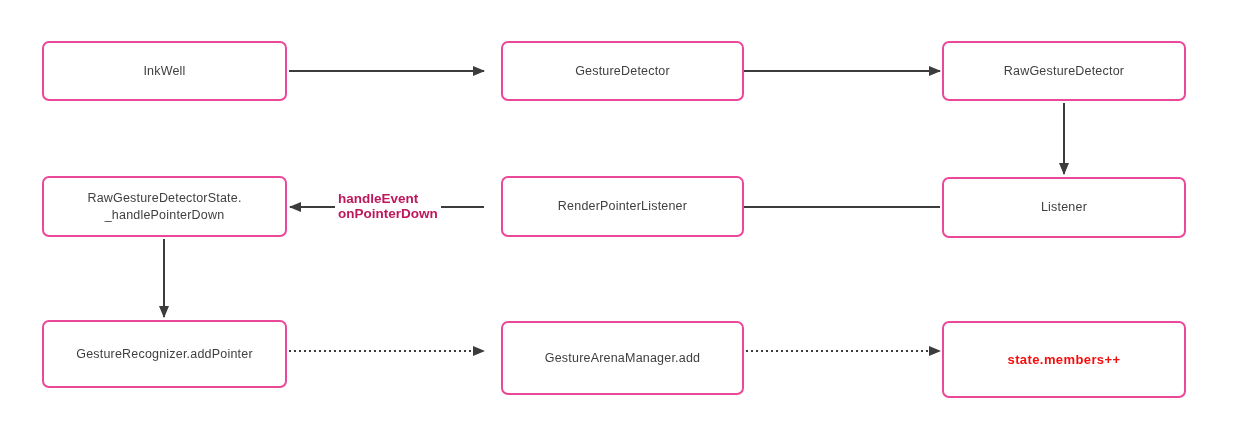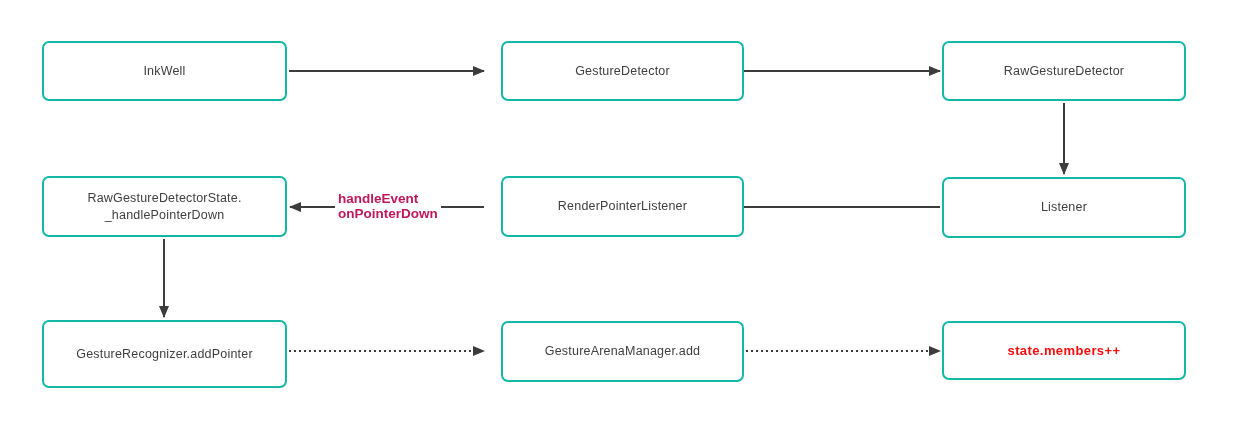--- a/index.html
+++ b/index.html
@@ -3,21 +3,21 @@
 <meta charset="utf-8">
 <style>
   html, body { margin:0; padding:0; background:#ffffff; }
   .canvas {
     position:relative; width:1240px; height:437px; background:#ffffff;
     font-family:"Liberation Sans", sans-serif; overflow:hidden;
   }
   .edges-svg { position:absolute; left:0; top:0; width:1240px; height:437px; }
   .node {
     position:absolute; box-sizing:border-box;
-    border:2px solid #14b8a6; border-radius:7px; background:#ffffff;
+    border:2px solid #ec4899; border-radius:7px; background:#ffffff;
     display:flex; flex-direction:column; align-items:center; justify-content:center;
     font-size:12.5px; color:#3f3f3f; text-align:center; line-height:1.35;
     letter-spacing:0.2px;
   }
   .w1 { width:245px; } .w2 { width:243px; } .w3 { width:244px; }
   .r1 { top:41px;  height:60px; }
   .r2 { top:176px; height:61px; }
   .r3 { top:320px; height:68px; }
   .c1 { left:42px; } .c2 { left:486px;margin-left:15px; } .c3 { left:942px; }
   .node-red { color:#fa0b0b; font-weight:bold; font-size:13px; letter-spacing:0.4px; }
@@ -70,20 +70,20 @@
   </div>
 
   <div class="edge-label">
     <div>handleEvent</div>
     <div>onPointerDown</div>
   </div>
 
   <div class="node r3 c1 w1">
     <span>GestureRecognizer.addPointer</span>
   </div>
-  <div class="node r3 c2 w2" style="top:321px; height:61px;">
+  <div class="node r3 c2 w2" style="top:321px; height:74px;">
     <span>GestureArenaManager.add</span>
   </div>
-  <div class="node r3 c3 w3 node-red" style="top:321px; height:59px;justify-content:center;">
+  <div class="node r3 c3 w3 node-red" style="top:321px; height:77px;justify-content:center;">
     <span>state.members++</span>
   </div>
 
 </div>
 
 </body></html>

